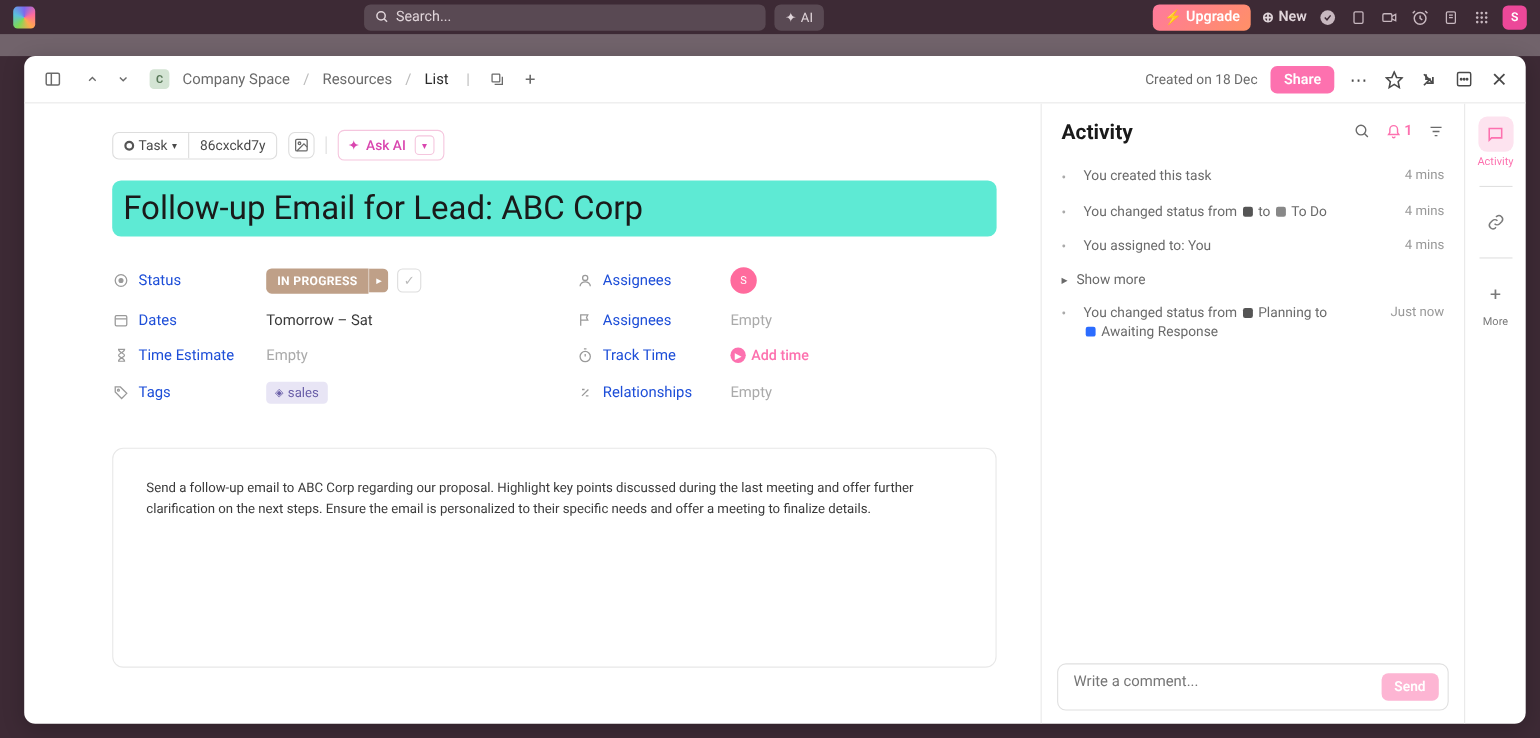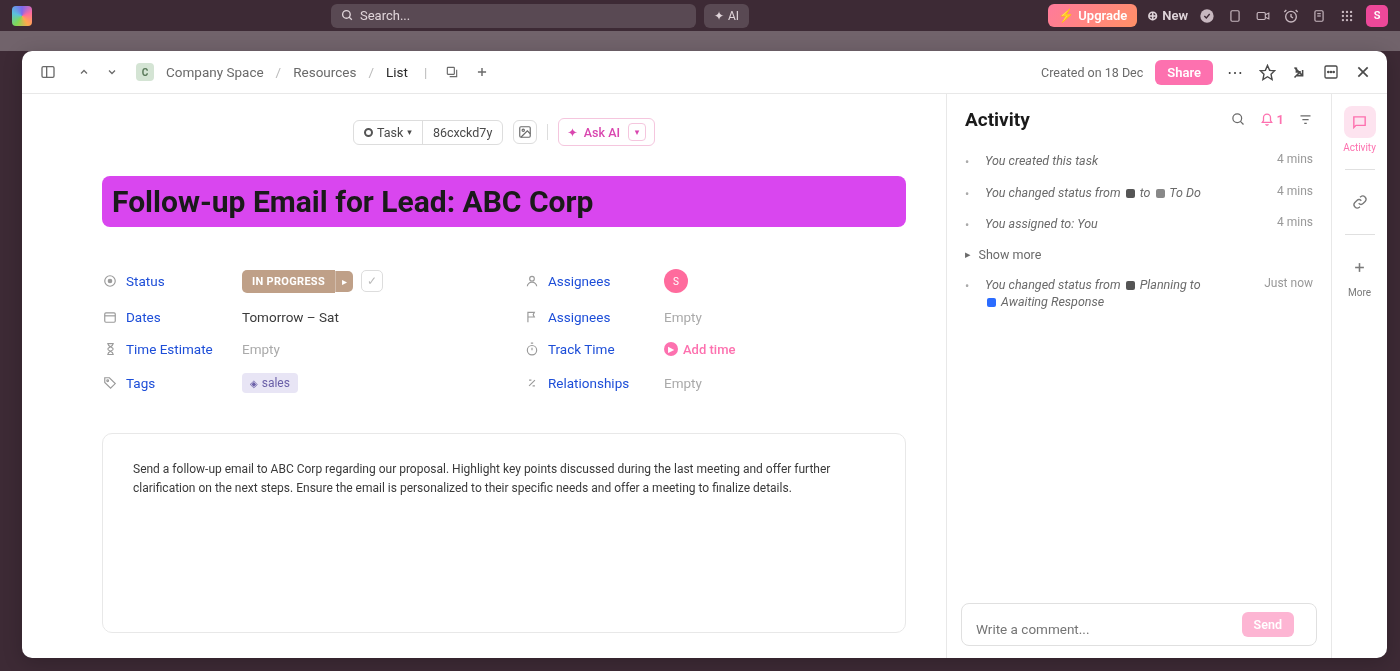--- a/index.html
+++ b/index.html
@@ -35,30 +35,30 @@
     .share-btn { background: #fd71af; color: white; font-size: 13px; font-weight: 600; padding: 5px 12px; border-radius: 6px; }
     .hdr-icon { color: #4a4a4a; font-size: 16px; cursor: pointer; width:20px; display:flex; justify-content:center;}
     
     .modal-body { flex: 1; display: flex; overflow: hidden; }
     
     
     .main-col { flex: 1; overflow-y: auto; padding: 24px 40px 20px 80px; border-right: 1px solid #e8e8e8; position: relative; }
     .main-col::-webkit-scrollbar { width: 7px; }
     .main-col::-webkit-scrollbar-thumb { background: #ccc; border-radius: 3px; }
     
-    .chips-row { display: flex; align-items: center; gap: 10px; margin-bottom: 30px; justify-content: center; }
+    .chips-row { display: flex; align-items: center; gap: 10px; margin-bottom: 18px; }
     .chip-group { display: flex; border: 1px solid #ddd; border-radius: 6px; overflow: hidden; }
     .chip { padding: 4px 10px; font-size: 12.5px; color: #4a4a4a; display: flex; align-items: center; gap: 4px; }
     .chip + .chip { border-left: 1px solid #ddd; }
     .chip-img { width: 24px; height: 24px; border: 1px solid #ddd; border-radius: 6px; display:flex;align-items:center;justify-content:center;color:#6a6a6a;}
     .chip-divider { width: 1px; height: 16px; background: #ddd; }
     .ask-ai { display: flex; align-items: center; gap: 6px; border: 1px solid #f5c6de; border-radius: 6px; padding: 4px 8px; color: #d946af; font-size: 12.5px; font-weight: 500; }
     .ask-ai .caret { border: 1px solid #f5c6de; border-radius: 4px; width:18px; height:18px; display:flex;align-items:center;justify-content:center; margin-left: 2px;}
     
-    .title { font-size: 30px; font-weight: 700; color: #1a1a1a; margin-bottom: 42px; background: #d946ef; padding: 8px 10px; border-radius: 8px;}
+    .title { font-size: 30px; font-weight: 400; color: #1a1a1a; margin-bottom: 28px; background: #5eead4; padding: 8px 10px; border-radius: 8px;}
     
     .fields-grid { display: grid; grid-template-columns: 1fr 1fr; column-gap: 40px; row-gap: 16px; margin-bottom: 40px; }
     .field { display: flex; align-items: center; gap: 10px; }
     .field-label { display: flex; align-items: center; gap: 8px; width: 130px; font-size: 13.5px; color: #1d4ed8; }
     .field-icon { width: 16px; color: #9a9a9a; display:flex; justify-content:center;}
     .field-value { font-size: 13.5px; color: #3a3a3a; }
     .field-value.empty { color: #aaa; }
     
     .status-pill { display: flex; align-items: center; }
     .status-badge { background: #bfa088; color: white; font-size: 11px; font-weight: 700; padding: 5px 10px; border-radius: 5px 0 0 5px; letter-spacing: 0.3px;}
@@ -77,27 +77,27 @@
     
     .activity-col { width: 385px; display: flex; flex-direction: column; border-right: 1px solid #e8e8e8;}
     .activity-header { display: flex; align-items: center; justify-content: space-between; padding: 14px 18px 10px; }
     .activity-title { font-size: 19px; font-weight: 700; color: #1a1a1a; }
     .activity-hdr-icons { display: flex; align-items: center; gap: 14px; color: #6a6a6a; font-size: 14px;}
     .notif { color: #fd71af; display: flex; align-items: center; gap: 3px; font-size: 13px; font-weight:600;}
     
     .activity-list { flex: 1; overflow-y: auto; padding: 4px 18px; }
     .act-item { display: flex; align-items: flex-start; gap: 10px; padding: 7px 0; font-size: 12.5px; color: #6a6a6a; }
     .act-bullet { color: #aaa; margin-top: 2px; width:10px;}
-    .act-text { flex: 1; line-height: 1.4; font-style: italic;}
+    .act-text { flex: 1; line-height: 1.4;}
     .act-time { color: #999; font-size: 12px; white-space: nowrap;}
     .status-sq { display: inline-block; width: 9px; height: 9px; border-radius: 2px; vertical-align: middle; margin: 0 2px;}
     .show-more { display: flex; align-items: center; gap: 8px; padding: 7px 0; font-size: 12.5px; color: #6a6a6a; cursor: pointer; }
     
     .comment-box { padding: 12px 14px; }
-    .comment-inner { border: 1px solid #e0e0e0; border-radius: 8px; display: flex; align-items: flex-end; padding: 8px 22px 8px 14px; gap: 32px; }
+    .comment-inner { border: 1px solid #e0e0e0; border-radius: 8px; display: flex; align-items: flex-start; padding: 8px 8px 8px 14px; gap: 32px; }
     .comment-input { flex: 1; border: none; outline: none; font-size: 13.5px; color: #6a6a6a; }
     .send-btn { background: #fdb5d3; color: white; font-size: 12.5px; font-weight: 600; padding: 5px 12px; border-radius: 6px; }
     
     
     .right-rail { width: 55px; display: flex; flex-direction: column; align-items: center; padding-top: 12px; gap: 14px; }
     .rail-btn { width: 32px; height: 32px; border-radius: 8px; display: flex; align-items: center; justify-content: center; color: #7a7a7a; font-size: 15px;}
     .rail-btn.active { background: #fde3ef; color: #fd71af; }
     .rail-label { font-size: 10px; color: #7a7a7a; margin-top: -10px; text-align:center;}
     .rail-label.active { color: #fd71af; }
     

